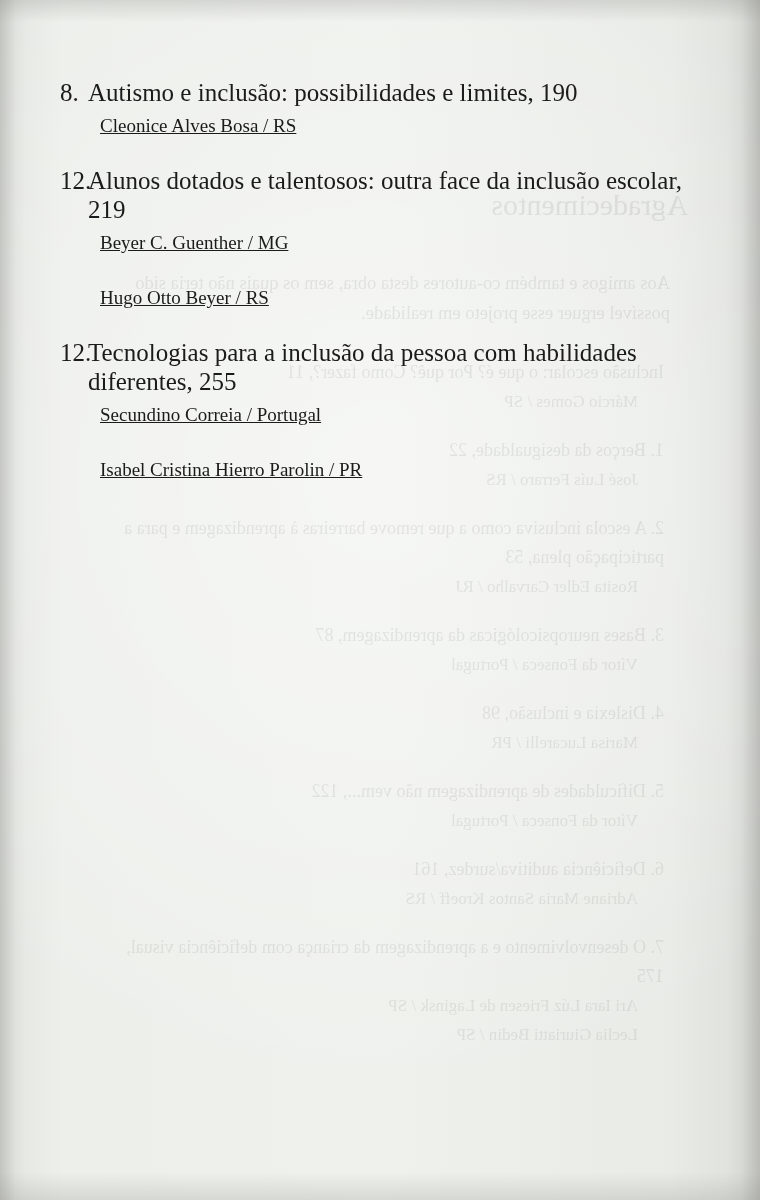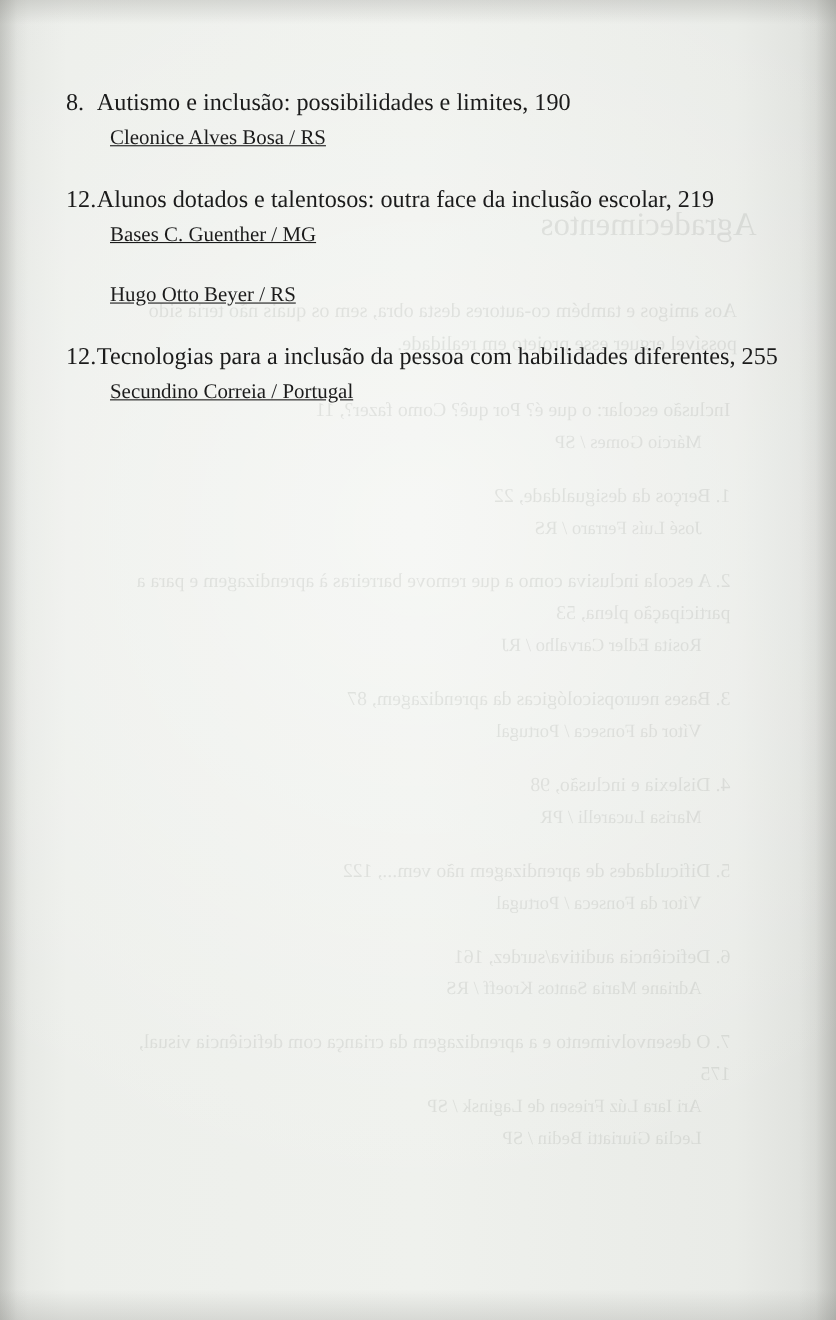--- a/index.html
+++ b/index.html
@@ -89,21 +89,21 @@
   .content {
     position: absolute;
     top: 78px;
     left: 60px;
     width: 660px;
   }
   .toc-entry {
     margin-bottom: 26px;
   }
   .entry-title {
-    font-size: 22px;
+    font-size: 25px;
     line-height: 29px;
     text-indent: 0;
     padding-left: 28px;
     margin: 0 0 4px 0;
   }
   .entry-title .num {
     display: inline-block;
     margin-left: -28px;
     width: 28px;
   }
@@ -160,33 +160,34 @@
 <div class="content">
 
   <div class="toc-entry">
     <p class="entry-title"><span class="num">8.</span><span>Autismo e inclusão: possibilidades e limites, 190</span></p>
     <p class="author">Cleonice Alves Bosa / RS</p>
   </div>
 
 
   <div class="toc-entry">
     <p class="entry-title"><span class="num">12.</span><span>Alunos dotados e talentosos: outra face da inclusão escolar, 219</span></p>
-    <p class="author">Bases C. Guenther / MG</p>
+    <p class="author">Beyer C. Guenther / MG</p>
   </div>
 
   <div class="toc-entry">
     <p class="author">Hugo Otto Beyer / RS</p>
   </div>
 
   <div class="toc-entry">
     <p class="entry-title"><span class="num">12.</span><span>Tecnologias para a inclusão da pessoa com habilidades diferentes, 255</span></p>
     <p class="author">Secundino Correia / Portugal</p>
   </div>
 
   <div class="toc-entry">
+    <p class="author">Isabel Cristina Hierro Parolin / PR</p>
   </div>
 
 </div>
 
 <div class="page-edge-left"></div>
 <div class="page-edge-right"></div>
 <div class="page-edge-top"></div>
 <div class="page-edge-bottom"></div>
 
 </body></html>

